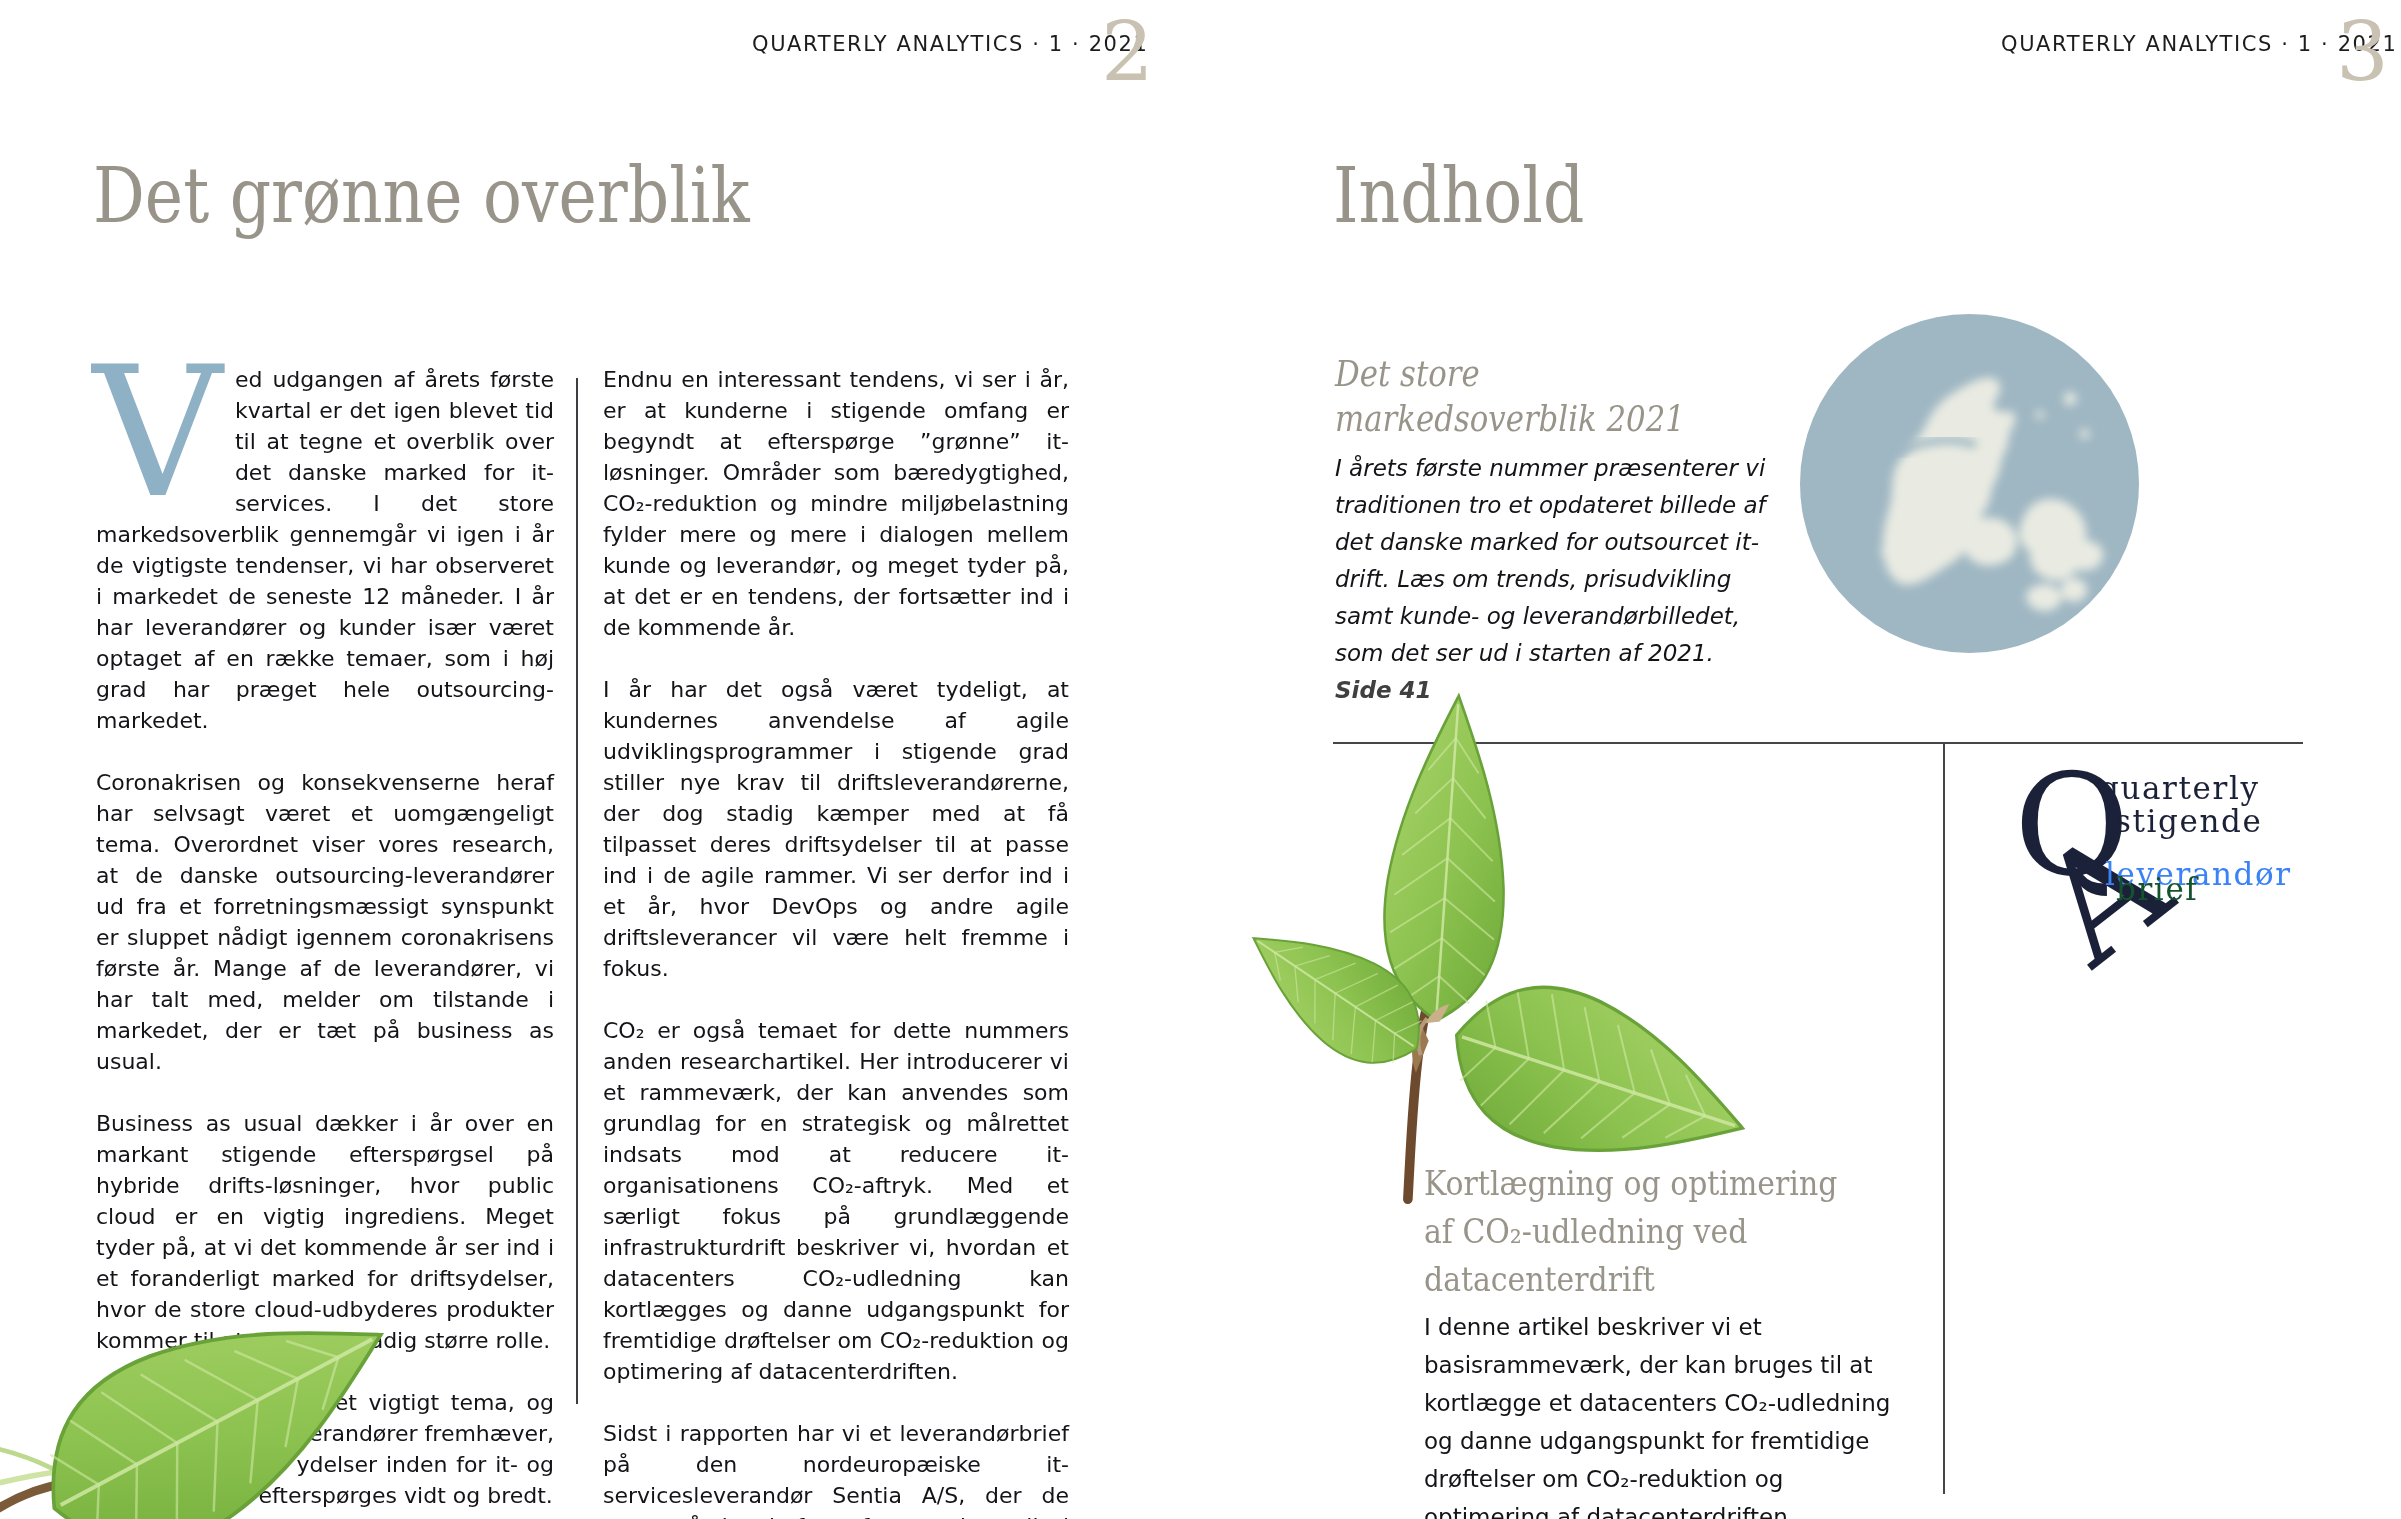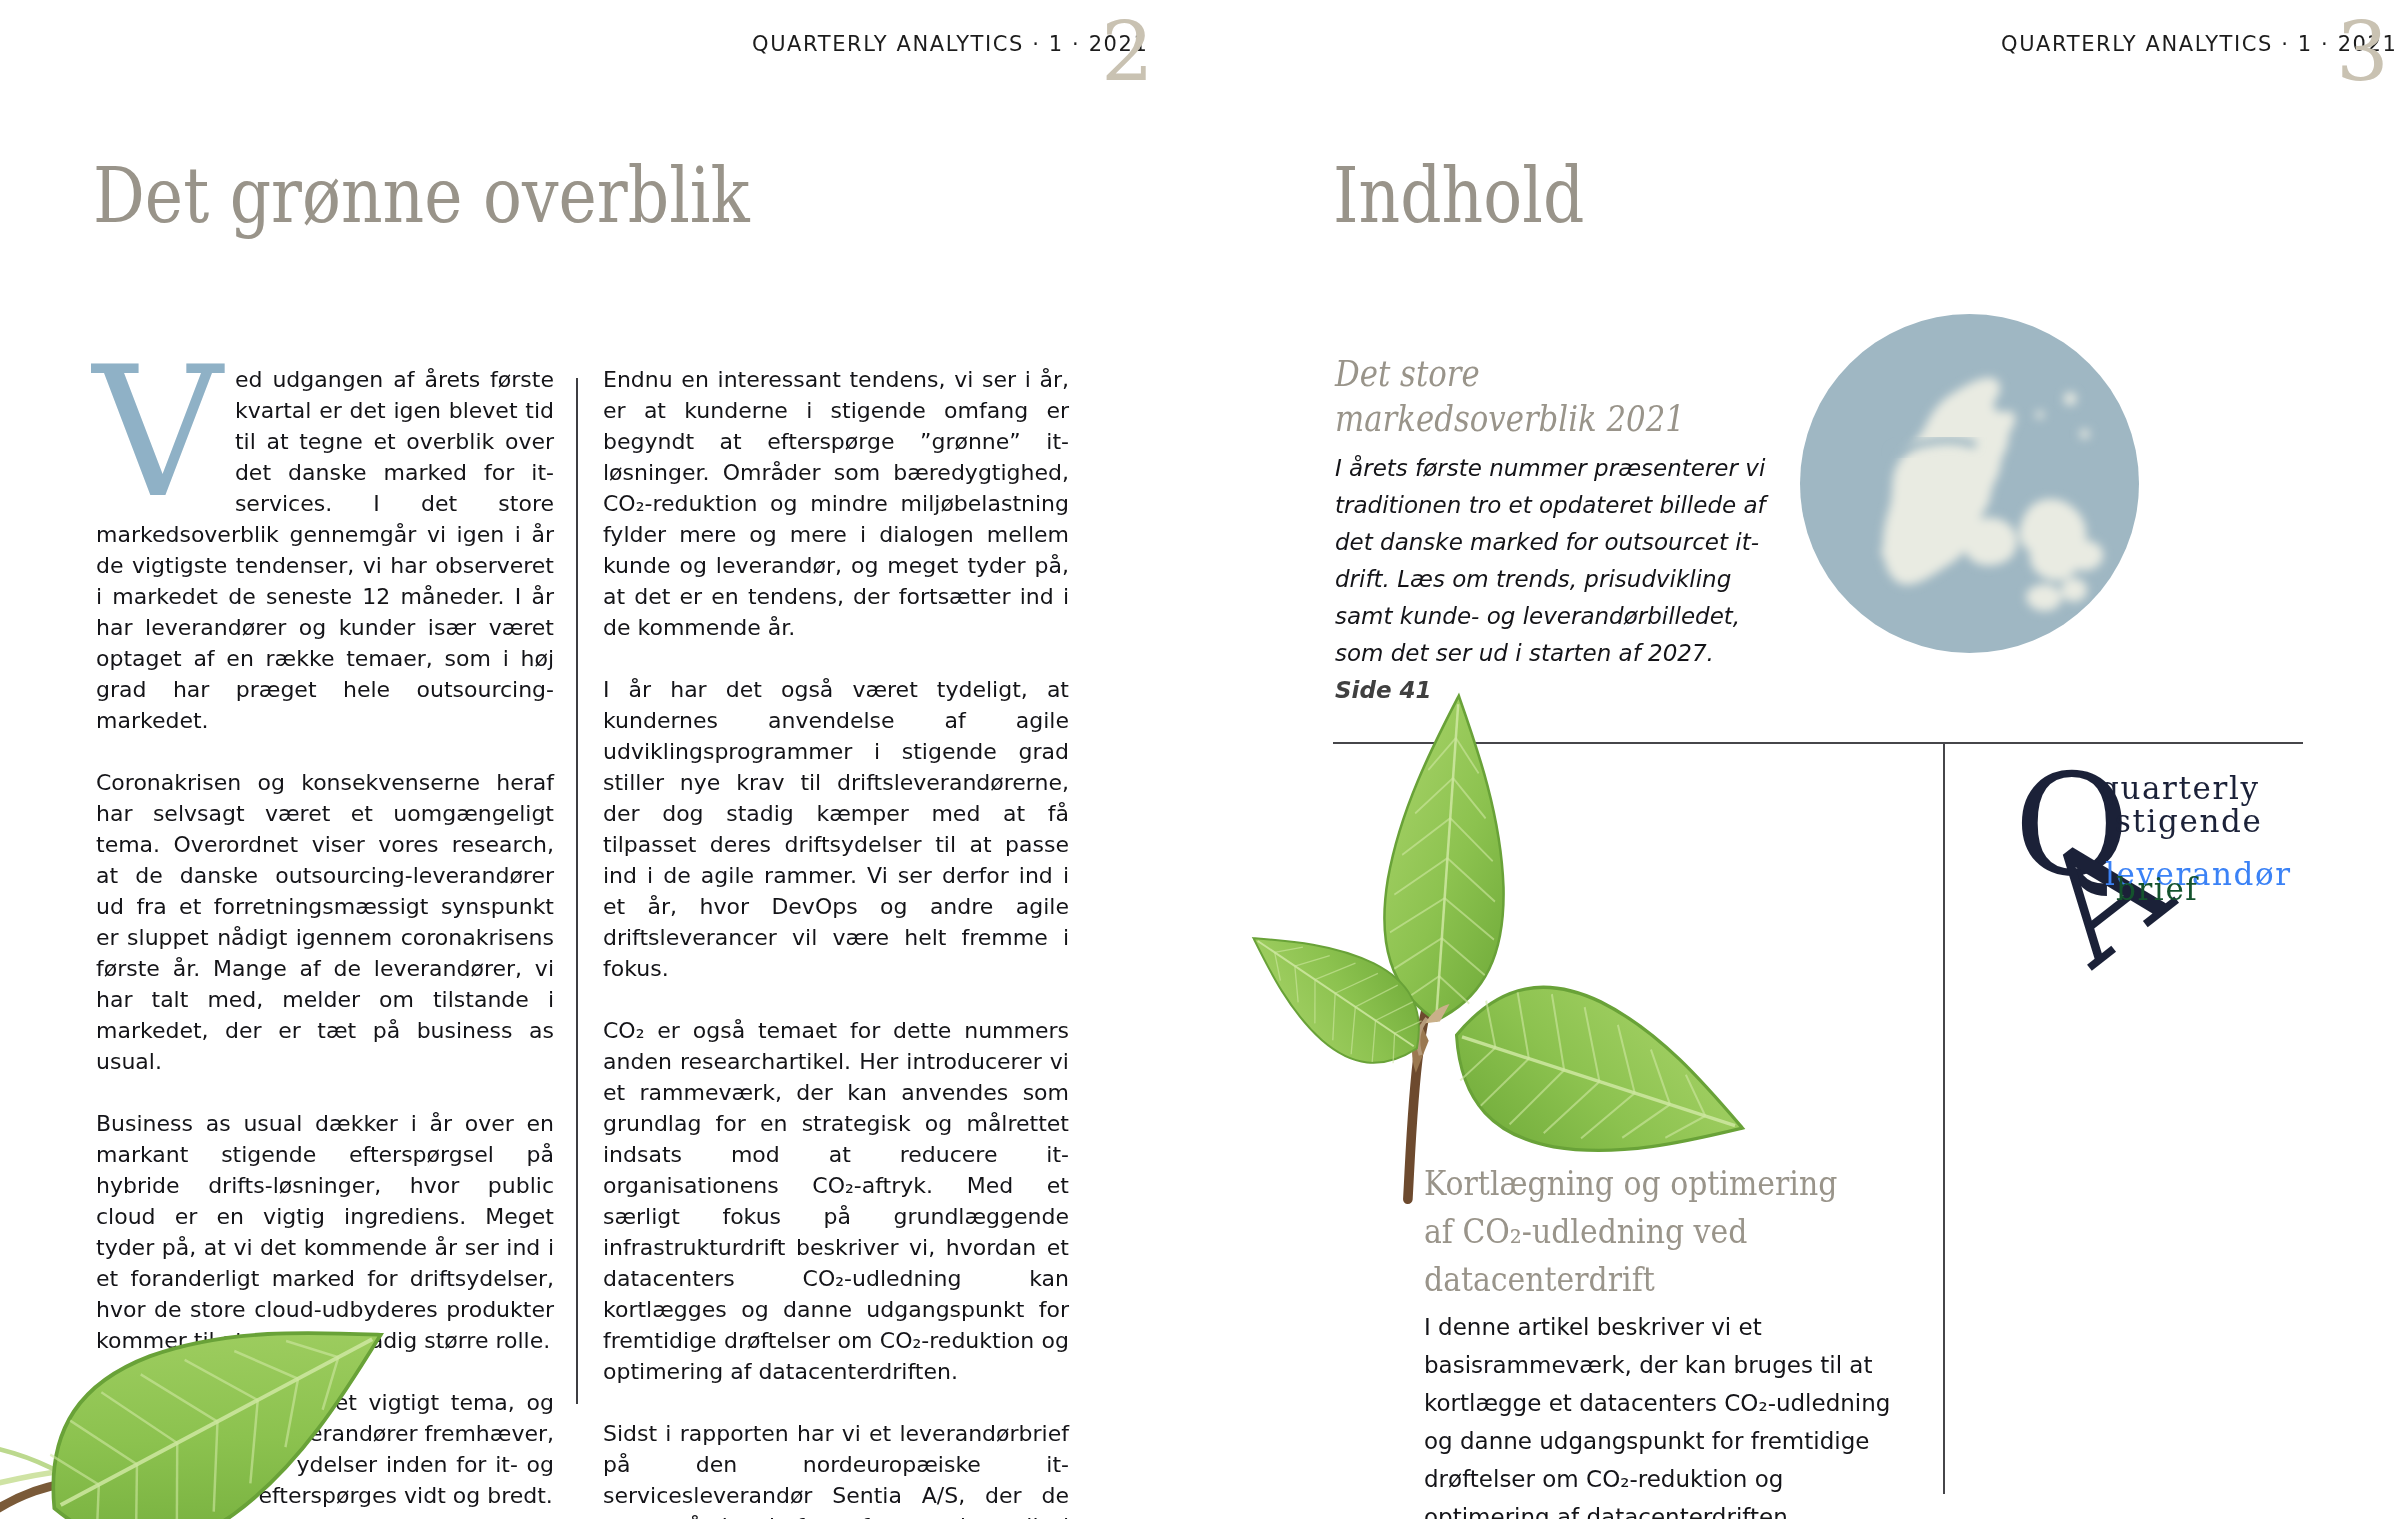--- a/index.html
+++ b/index.html
@@ -190,21 +190,21 @@
   </section>
 
   <section class="page right">
     <div class="runhead">QUARTERLY ANALYTICS · 1 · 2021</div>
     <div class="pagenum">3</div>
 
     <h1 class="bigtitle">Indhold</h1>
 
     <div class="toc-entry toc-1">
       <h2 class="toc-heading">Det store markedsoverblik 2021</h2>
-      <p class="toc-desc">I årets første nummer præsenterer vi traditionen tro et opdateret billede af det danske marked for outsourcet it-drift. Læs om trends, prisudvikling samt kunde- og leverandørbilledet, som det ser ud i starten af 2027.</p>
+      <p class="toc-desc">I årets første nummer præsenterer vi traditionen tro et opdateret billede af det danske marked for outsourcet it-drift. Læs om trends, prisudvikling samt kunde- og leverandørbilledet, som det ser ud i starten af 2021.</p>
       <p class="toc-page">Side 41</p>
     </div>
 
     <svg class="map-svg" viewBox="0 0 424 424">
       <defs>
         <filter id="mapblur" x="-20%" y="-20%" width="140%" height="140%">
           <feGaussianBlur stdDeviation="6"></feGaussianBlur>
         </filter>
         <clipPath id="mapclip">
             <circle cx="212" cy="212" r="212"></circle>

